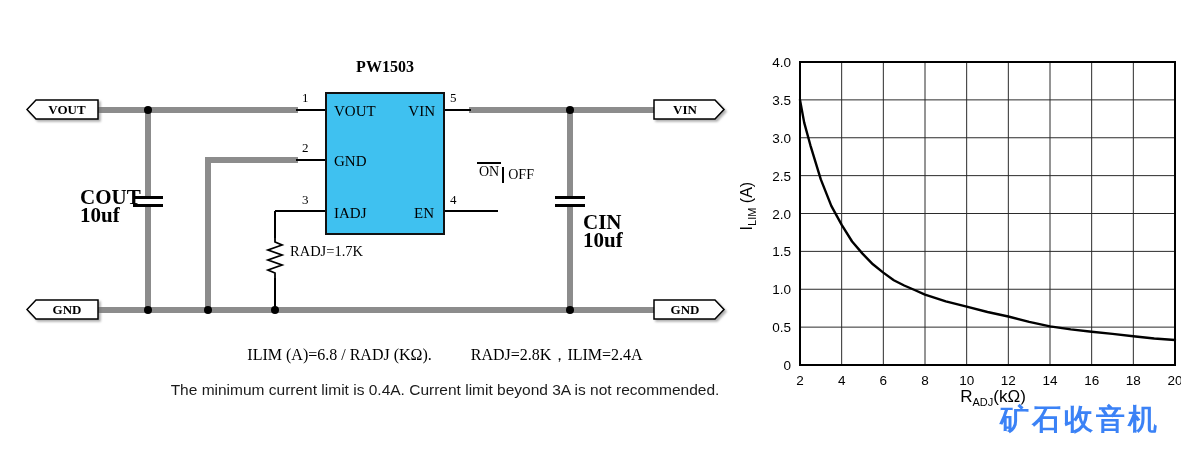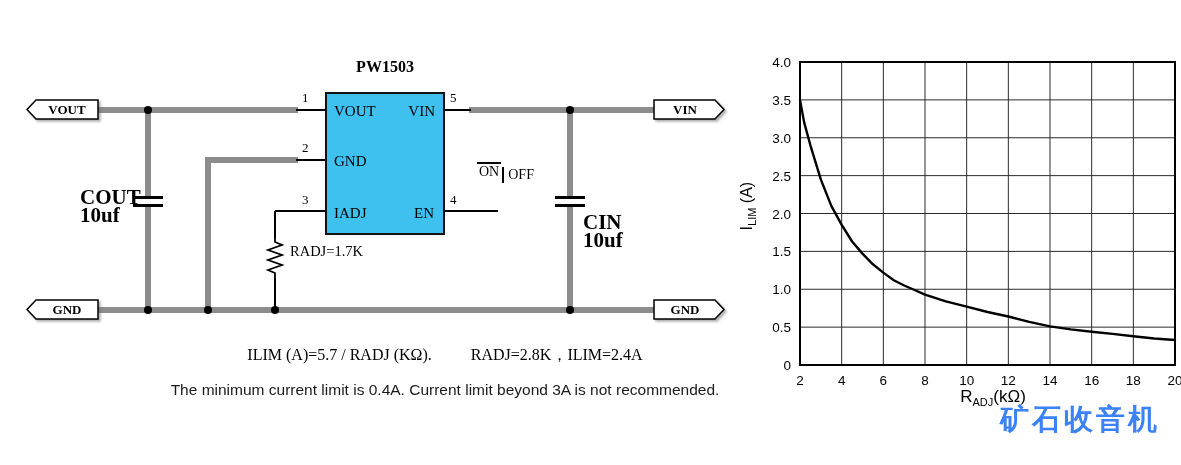--- a/index.html
+++ b/index.html
@@ -142,21 +142,21 @@
   <div class="comp-lbl" style="left:583px;top:173px;margin-top:40px;">
     <div>CIN</div>
     <div>10uf</div>
   </div>
 
   <div class="sw">
     <span class="sw-on">ON</span><span class="sw-off">OFF</span>
   </div>
 
   <div class="formula">
-    <span>ILIM (A)=5.7 / RADJ (KΩ).</span>
+    <span>ILIM (A)=6.8 / RADJ (KΩ).</span>
     <span class="fx-gap">RADJ=2.8K，ILIM=2.4A</span>
   </div>
   <div class="note">The minimum current limit is 0.4A. Current limit beyond 3A is not recommended.</div>
 
   <svg id="chart-svg" width="451" height="400">
       <line x1="111.66666666666666" y1="14" x2="111.66666666666666" y2="317" stroke="#2b2b2b" stroke-width="1"></line>
       <line x1="153.33333333333331" y1="14" x2="153.33333333333331" y2="317" stroke="#2b2b2b" stroke-width="1"></line>
       <line x1="195" y1="14" x2="195" y2="317" stroke="#2b2b2b" stroke-width="1"></line>
       <line x1="236.66666666666666" y1="14" x2="236.66666666666666" y2="317" stroke="#2b2b2b" stroke-width="1"></line>
       <line x1="278.33333333333337" y1="14" x2="278.33333333333337" y2="317" stroke="#2b2b2b" stroke-width="1"></line>

